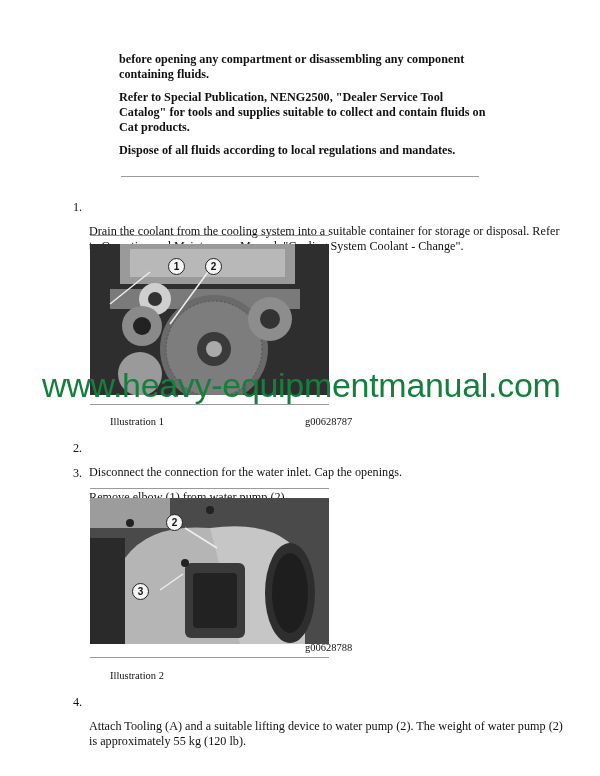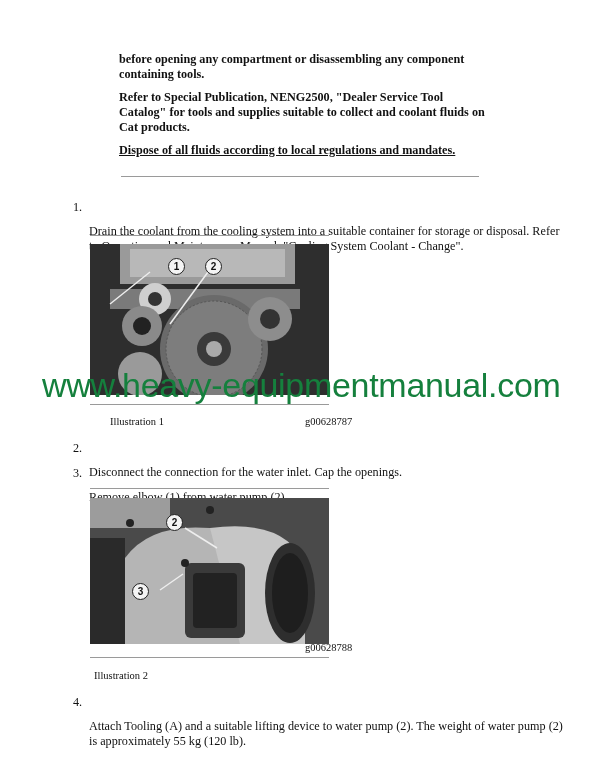--- a/index.html
+++ b/index.html
@@ -15,23 +15,23 @@
     .photo { position: absolute; overflow: hidden; }
     .callout { position: absolute; width: 15px; height: 15px; border-radius: 50%;
                background: #f4f4f4; border: 1px solid #222; font-family: "Liberation Sans", sans-serif;
                font-size: 10px; font-weight: bold; text-align: center; line-height: 15px; color: #111; }
     .watermark { position: absolute; left: 42px; top: 365px; font-family: "Liberation Sans", sans-serif;
                  font-size: 34px; color: #15803d; letter-spacing: -0.3px; white-space: nowrap; line-height: 40px; }
   </style>
 </head>
 <body>
 
-<div class="bold-para" style="top:52px;">before opening any compartment or disassembling any component containing tools.</div>
-<div class="bold-para" style="top:90px;">Refer to Special Publication, NENG2500, "Dealer Service Tool Catalog" for tools and supplies suitable to collect and coolant fluids on Cat products.</div>
-<div class="bold-para" style="top:143px;text-decoration:underline;">Dispose of all fluids according to local regulations and mandates.</div>
+<div class="bold-para" style="top:52px;">before opening any compartment or disassembling any component containing fluids.</div>
+<div class="bold-para" style="top:90px;">Refer to Special Publication, NENG2500, "Dealer Service Tool Catalog" for tools and supplies suitable to collect and contain fluids on Cat products.</div>
+<div class="bold-para" style="top:143px;">Dispose of all fluids according to local regulations and mandates.</div>
 <div class="hr" style="left:121px; top:176px; width:358px;"></div>
 
 <div class="step" style="top:200px;">
   <span class="num">1.</span>
   <span class="txt">Drain the coolant from the cooling system into a suitable container for storage or disposal. Refer to Operation and Maintenance Manual, "Cooling System Coolant - Change".</span>
 </div>
 
 <div class="hr" style="left:90px; top:235px; width:239px;"></div>
 <div class="photo" style="left:90px; top:244px; width:239px; height:151px; background:#3a3a3a;">
   <svg width="239" height="151" viewBox="0 0 239 151">
@@ -85,21 +85,21 @@
     <circle cx="40" cy="25" r="4" fill="#222"></circle>
     <circle cx="95" cy="65" r="4" fill="#222"></circle>
     <circle cx="120" cy="12" r="4" fill="#222"></circle>
     <line x1="95" y1="30" x2="127" y2="50" stroke="#eee" stroke-width="1.5"></line>
     <line x1="70" y1="92" x2="93" y2="76" stroke="#eee" stroke-width="1.5"></line>
   </svg>
   <div class="callout" style="left:76px; top:16px;">2</div>
   <div class="callout" style="left:42px; top:85px;">3</div>
 </div>
 <div class="hr" style="left:90px; top:657px; width:239px;"></div>
-<div class="caption" style="left:74px; top:670px;">Illustration 2</div>
+<div class="caption" style="left:90px; top:670px;">Illustration 2</div>
 <div class="caption" style="left:285px; top:642px;">g00628788</div>
 
 <div class="step" style="top:695px;">
   <span class="num">4.</span>
   <span class="txt">Attach Tooling (A) and a suitable lifting device to water pump (2). The weight of water pump (2) is approximately 55 kg (120 lb).</span>
 </div>
 
 <div class="watermark">www.heavy-equipmentmanual.com</div>
 
 </body></html>

